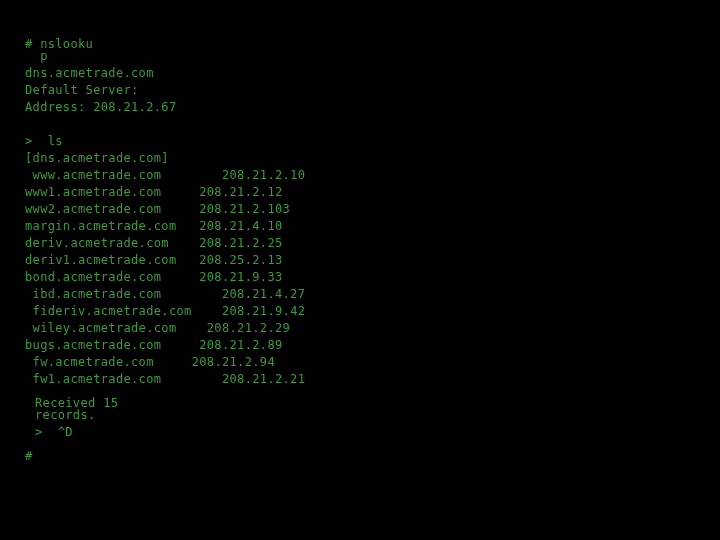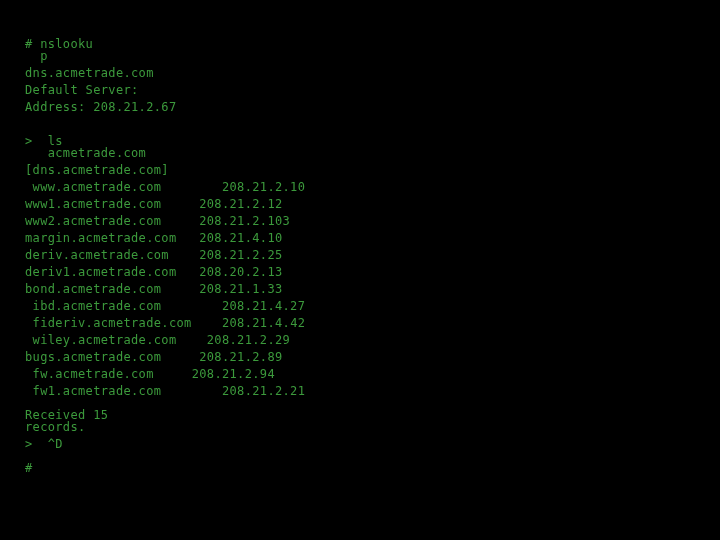--- a/index.html
+++ b/index.html
@@ -49,54 +49,54 @@
   .host {
     display: inline-block;
     color: #3c9a3c;
   }
   .ip {
     display: inline-block;
     color: #3c9a3c;
   }
   .records-block {
     margin-top: 7px;
+    margin-left: 10px;
   }
   .tail-block {
     margin-top: 7px;
   }
 </style>
 </head>
 <body>
 
 <div class="terminal">
 
   <div class="line"># nslooku</div>
   <div class="wrap">  p</div>
 
   <div class="line">dns.acmetrade.com</div>
   <div class="line">Default Server:</div>
   <div class="line">Address: 208.21.2.67</div>
 
   <div class="line blank"></div>
 
   <div class="line">&gt;  ls</div>
-  <div class="wrap">   acmetrade.com</div>
 
   <div class="line">[dns.acmetrade.com]</div>
 
   <div id="record-list">
       <div class="record"><span class="host"> www.acmetrade.com</span><span class="ip">        208.21.2.10</span></div>
       <div class="record"><span class="host">www1.acmetrade.com</span><span class="ip">     208.21.2.12</span></div>
       <div class="record"><span class="host">www2.acmetrade.com</span><span class="ip">     208.21.2.103</span></div>
       <div class="record"><span class="host">margin.acmetrade.com</span><span class="ip">   208.21.4.10</span></div>
       <div class="record"><span class="host">deriv.acmetrade.com</span><span class="ip">    208.21.2.25</span></div>
-      <div class="record"><span class="host">deriv1.acmetrade.com</span><span class="ip">   208.20.2.13</span></div>
-      <div class="record"><span class="host">bond.acmetrade.com</span><span class="ip">     208.21.1.33</span></div>
+      <div class="record"><span class="host">deriv1.acmetrade.com</span><span class="ip">   208.25.2.13</span></div>
+      <div class="record"><span class="host">bond.acmetrade.com</span><span class="ip">     208.21.9.33</span></div>
       <div class="record"><span class="host"> ibd.acmetrade.com</span><span class="ip">        208.21.4.27</span></div>
-      <div class="record"><span class="host"> fideriv.acmetrade.com</span><span class="ip">    208.21.4.42</span></div>
+      <div class="record"><span class="host"> fideriv.acmetrade.com</span><span class="ip">    208.21.9.42</span></div>
       <div class="record"><span class="host"> wiley.acmetrade.com</span><span class="ip">    208.21.2.29</span></div>
       <div class="record"><span class="host">bugs.acmetrade.com</span><span class="ip">     208.21.2.89</span></div>
       <div class="record"><span class="host"> fw.acmetrade.com</span><span class="ip">     208.21.2.94</span></div>
       <div class="record"><span class="host"> fw1.acmetrade.com</span><span class="ip">        208.21.2.21</span></div>
     </div>
 
   <div class="records-block">
     <div class="line">Received 15</div>
     <div class="wrap">records.</div>
     <div class="line">&gt;  ^D</div>

